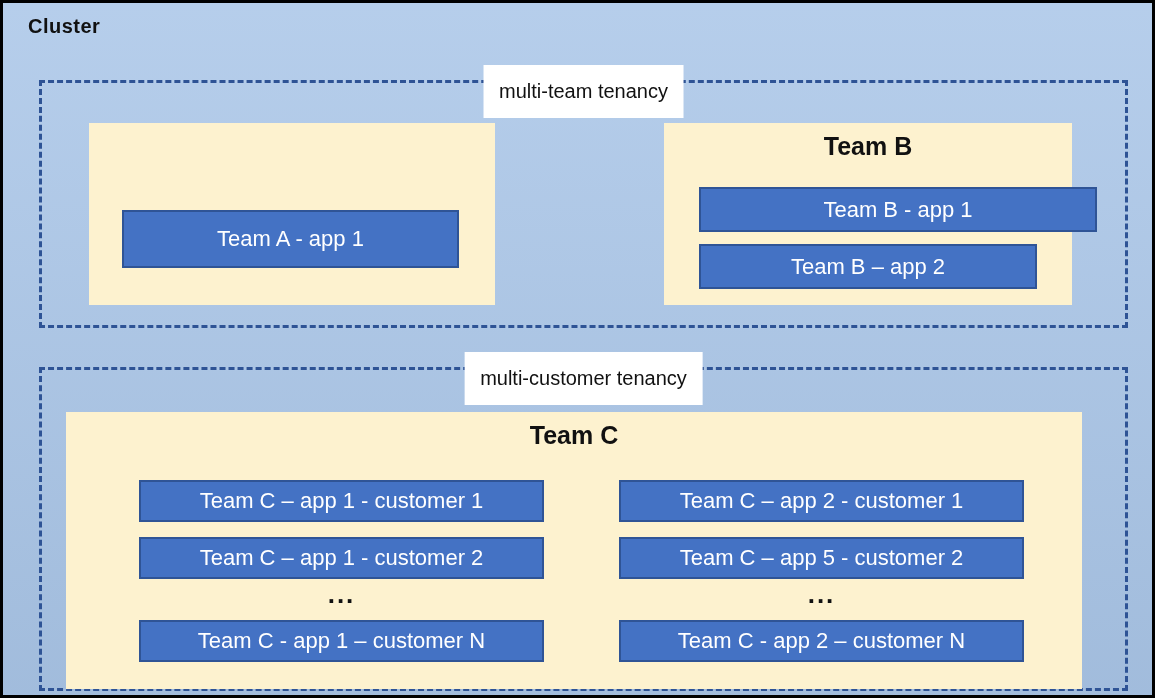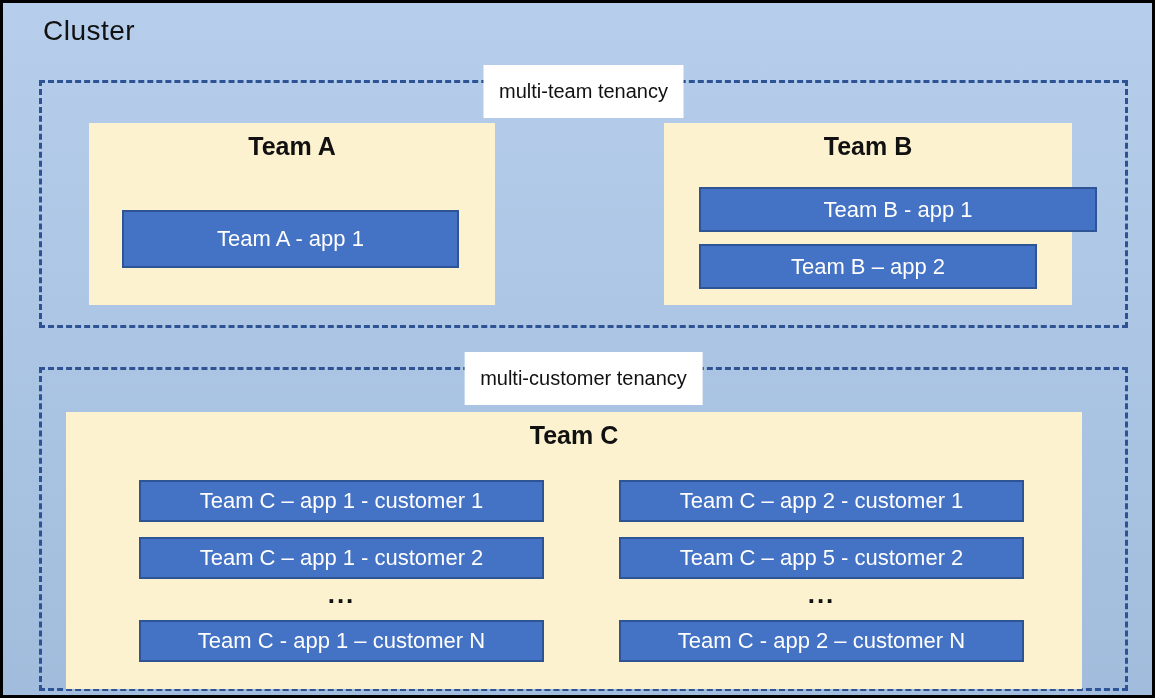--- a/index.html
+++ b/index.html
@@ -13,25 +13,24 @@
     left: 0; top: 0;
     width: 1149px; height: 692px;
     border: 3px solid #000000;
     background:
       linear-gradient(180deg, rgba(255,255,255,0.14) 0%, rgba(0,0,0,0.05) 100%),
       var(--canvas-background, #aac6e8);
   }
   .cluster-title {
     position: absolute;
     left: 25px; top: 12px;
-    font-size: 28px;
-    font-weight: normal;
+    font-size: 20px;
+    font-weight: bold;
     color: var(--title-text, #111111);
     letter-spacing: 0.5px;
-    margin-left: 15px;
   }
   .tenancy {
     position: absolute;
     border: 3px dashed var(--dashed-border, #2e5395);
     box-sizing: border-box;
   }
   .tenancy.multi-team {
     left: 36px; top: 77px;
     width: 1089px; height: 248px;
   }
@@ -110,21 +109,20 @@
 </head>
 <body>
 
 <div class="cluster">
   <div class="cluster-title">Cluster</div>
 
   <div class="tenancy multi-team">
     <div class="tenancy-label">multi-team tenancy</div>
 
     <div class="team team-a">
-      <div class="team-title">Team A</div>
       <div class="app">Team A - app 1</div>
     </div>
 
     <div class="team team-b">
       <div class="team-title">Team B</div>
       <div class="app app-b1">Team B - app 1</div>
       <div class="app app-b2">Team B – app 2</div>
     </div>
   </div>
 

